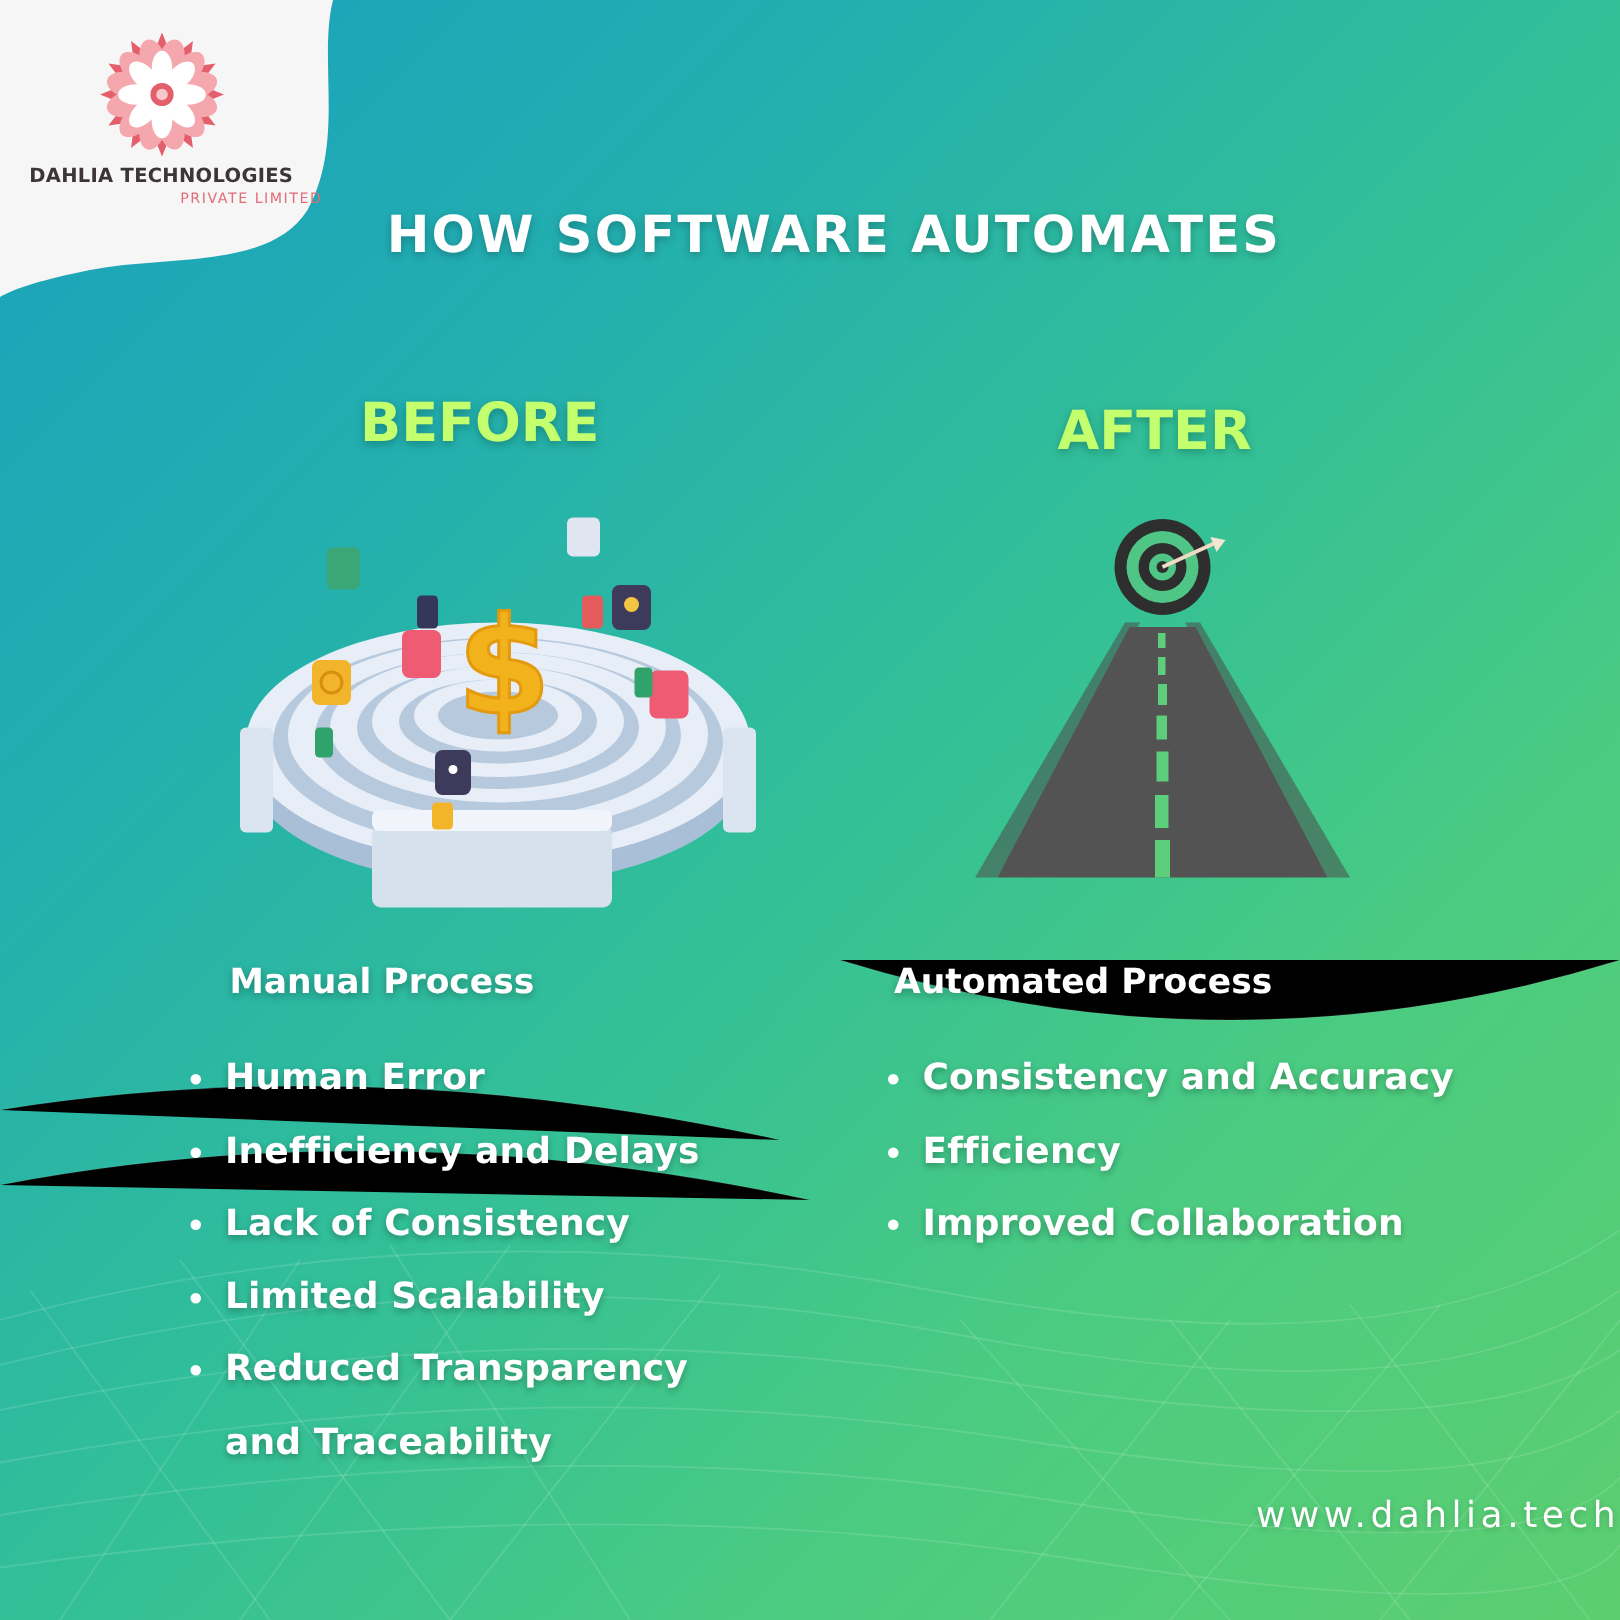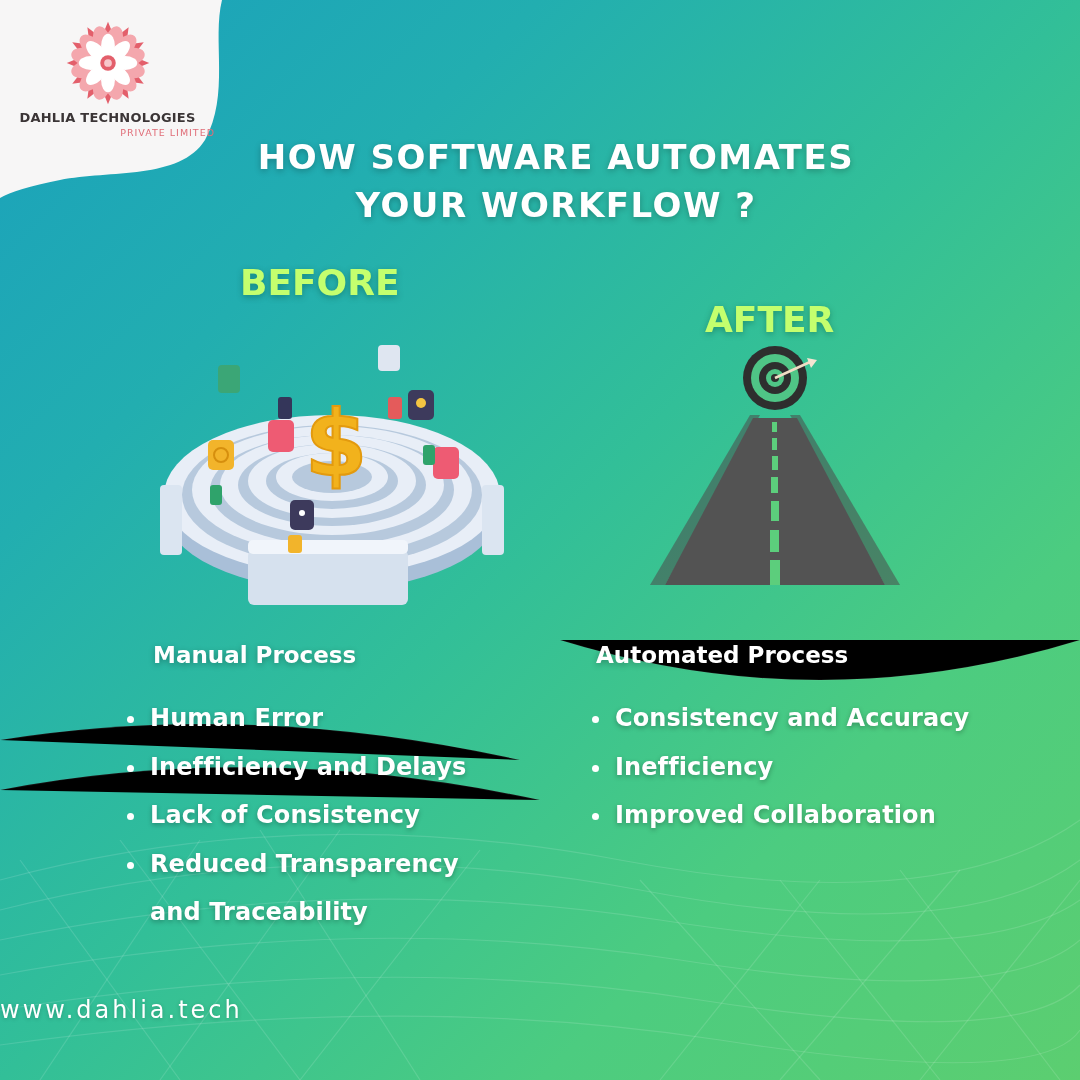--- a/index.html
+++ b/index.html
@@ -26,21 +26,21 @@
     font-family: "DejaVu Sans", sans-serif; font-weight: bold; color: #ffffff;
     font-size: 34px; line-height: 48px; letter-spacing: 1.5px;
     text-shadow: 0 2px 6px rgba(0,0,0,0.25);
     padding-left: 32px;
   }
   .label {
     position: absolute; font-family: "DejaVu Sans", sans-serif; font-weight: bold;
     color: #c4ff6e; font-size: 36px; text-shadow: 0 2px 6px rgba(0,60,40,0.35);
   }
   .label-before { left: 240px; top: 262px; }
-  .label-after { left: 705px; top: 267px; margin-top: 32px; }
+  .label-after { left: 705px; top: 267px; }
   .illus-maze { position: absolute; left: 160px; top: 335px; width: 350px; height: 275px; }
   .illus-road { position: absolute; left: 645px; top: 340px; width: 260px; height: 250px; }
   .col-title {
     position: absolute; font-family: "DejaVu Sans", sans-serif; font-weight: bold;
     color: #ffffff; font-size: 23px; text-shadow: 0 2px 6px rgba(0,0,0,0.28);
   }
   .col-title-left { left: 153px; top: 642px; }
   .col-title-right { left: 596px; top: 642px; }
   ul.points { position: absolute; list-style: none; }
   ul.points li {
@@ -50,21 +50,21 @@
     white-space: nowrap; letter-spacing: 0.1px;
   }
   ul.points li::before {
     content: ""; position: absolute; left: 2px; top: 22px; width: 7px; height: 7px;
     border-radius: 50%; background: #ffffff;
   }
   ul.points li.cont::before { display: none; }
   .points-left { left: 125px; top: 694px; }
   .points-right { left: 590px; top: 694px; }
   .website {
-    position: absolute; left: 0; top: 996px; width: 1080px; text-align: left;
+    position: absolute; left: 0; top: 996px; width: 1080px; text-align: right;
     font-family: "DejaVu Sans", sans-serif; color: #ffffff; font-size: 24px; letter-spacing: 3px;
     text-shadow: 0 1px 4px rgba(0,0,0,0.2);
   }
 </style>
 </head>
 <body>
 
 <svg class="bg-mesh" viewBox="0 0 1080 1080">
   <g stroke="#ffffff" stroke-opacity="0.13" stroke-width="1.2" fill="none">
     <path d="M0 880 Q300 800 620 860 T1080 820"></path>
@@ -139,21 +139,20 @@
     </g>
     <circle cx="0" cy="0" r="9" fill="#e35f6b"></circle>
     <circle cx="0" cy="0" r="4.5" fill="#f7c7cb"></circle>
   </svg>
   <div class="logo-name">DAHLIA TECHNOLOGIES</div>
   <div class="logo-sub">PRIVATE LIMITED</div>
 </div>
 
 <div class="title">
   <div>HOW SOFTWARE AUTOMATES</div>
-  <div>YOUR WORKFLOW ?</div>
 </div>
 
 <div class="label label-before">BEFORE</div>
 <div class="label label-after">AFTER</div>
 
 <svg class="illus-maze" viewBox="0 0 350 275">
   <ellipse cx="172" cy="175" rx="168" ry="80" fill="#a9bfd8"></ellipse>
   <ellipse cx="172" cy="160" rx="168" ry="80" fill="#e8eef7"></ellipse>
   <ellipse cx="172" cy="160" rx="150" ry="70" fill="#b7c9dd"></ellipse>
   <ellipse cx="172" cy="155" rx="140" ry="64" fill="#e8eef7"></ellipse>
@@ -208,23 +207,24 @@
   <polygon points="162,18 172,20 166,28" fill="#f4e4d2"></polygon>
 </svg>
 
 <div class="col-title col-title-left">Manual Process</div>
 <div class="col-title col-title-right">Automated Process</div>
 
 <ul class="points points-left">
   <li>Human Error</li>
   <li>Inefficiency and Delays</li>
   <li>Lack of Consistency</li>
+  <li>Limited Scalability</li>
   <li>Reduced Transparency</li>
   <li class="cont">and Traceability</li>
 </ul>
 
 <ul class="points points-right">
   <li>Consistency and Accuracy</li>
-  <li>Inefficiency</li>
+  <li>Efficiency</li>
   <li>Improved Collaboration</li>
 </ul>
 
 <div class="website">www.dahlia.tech</div>
 
 </body></html>

